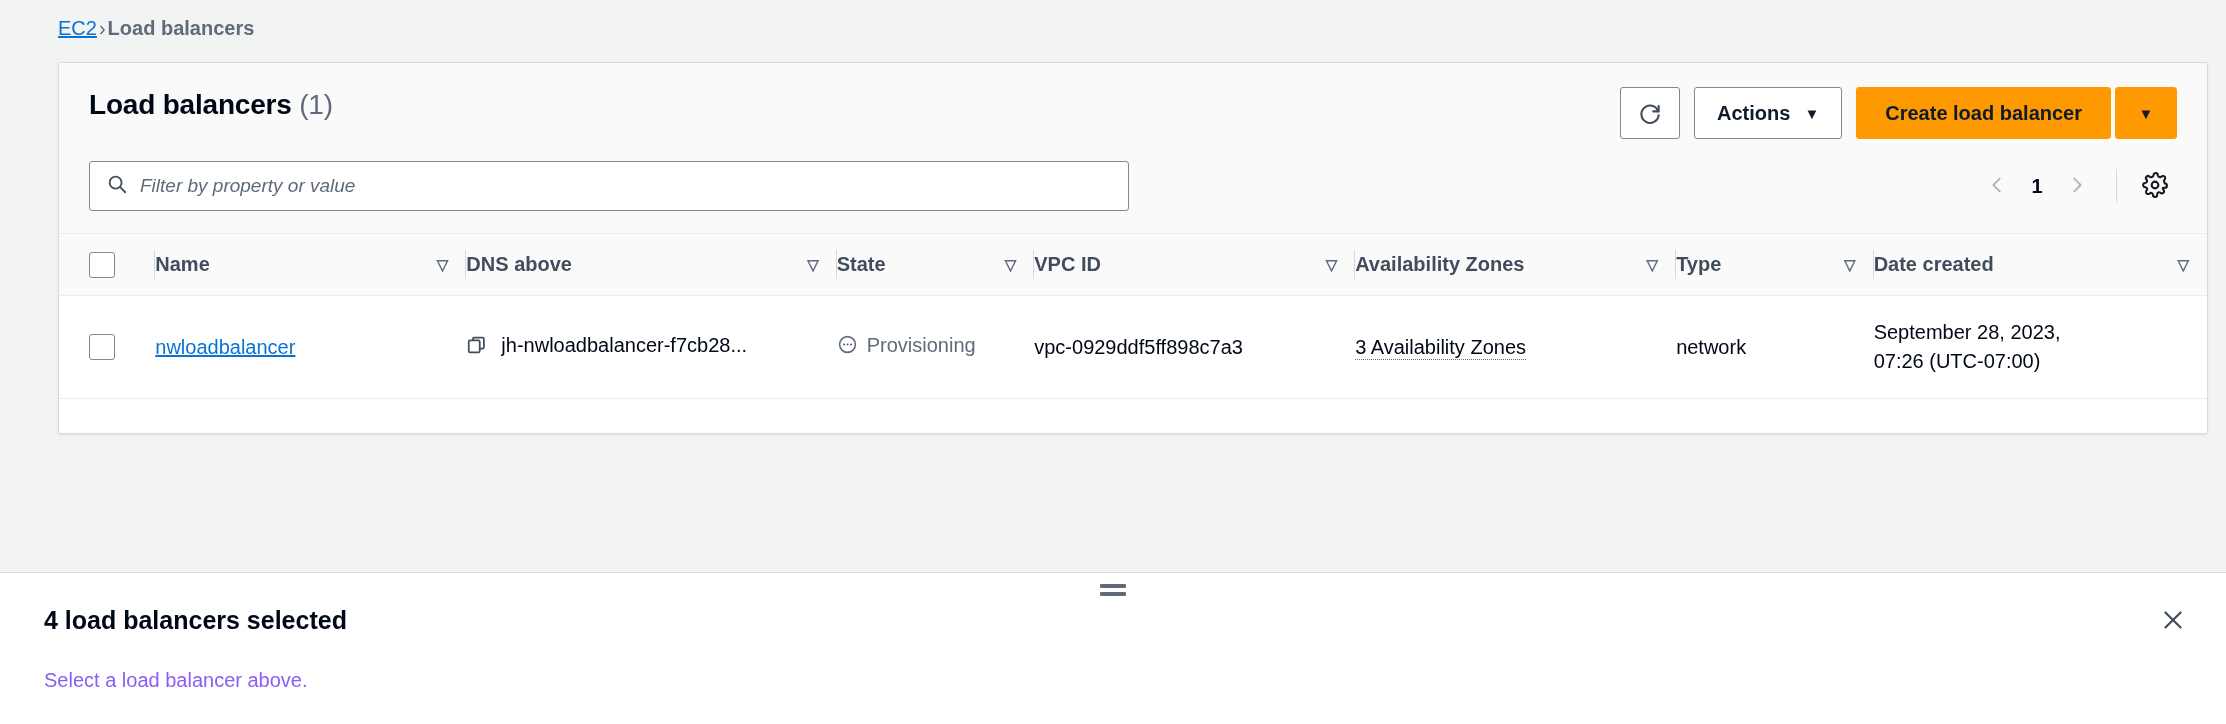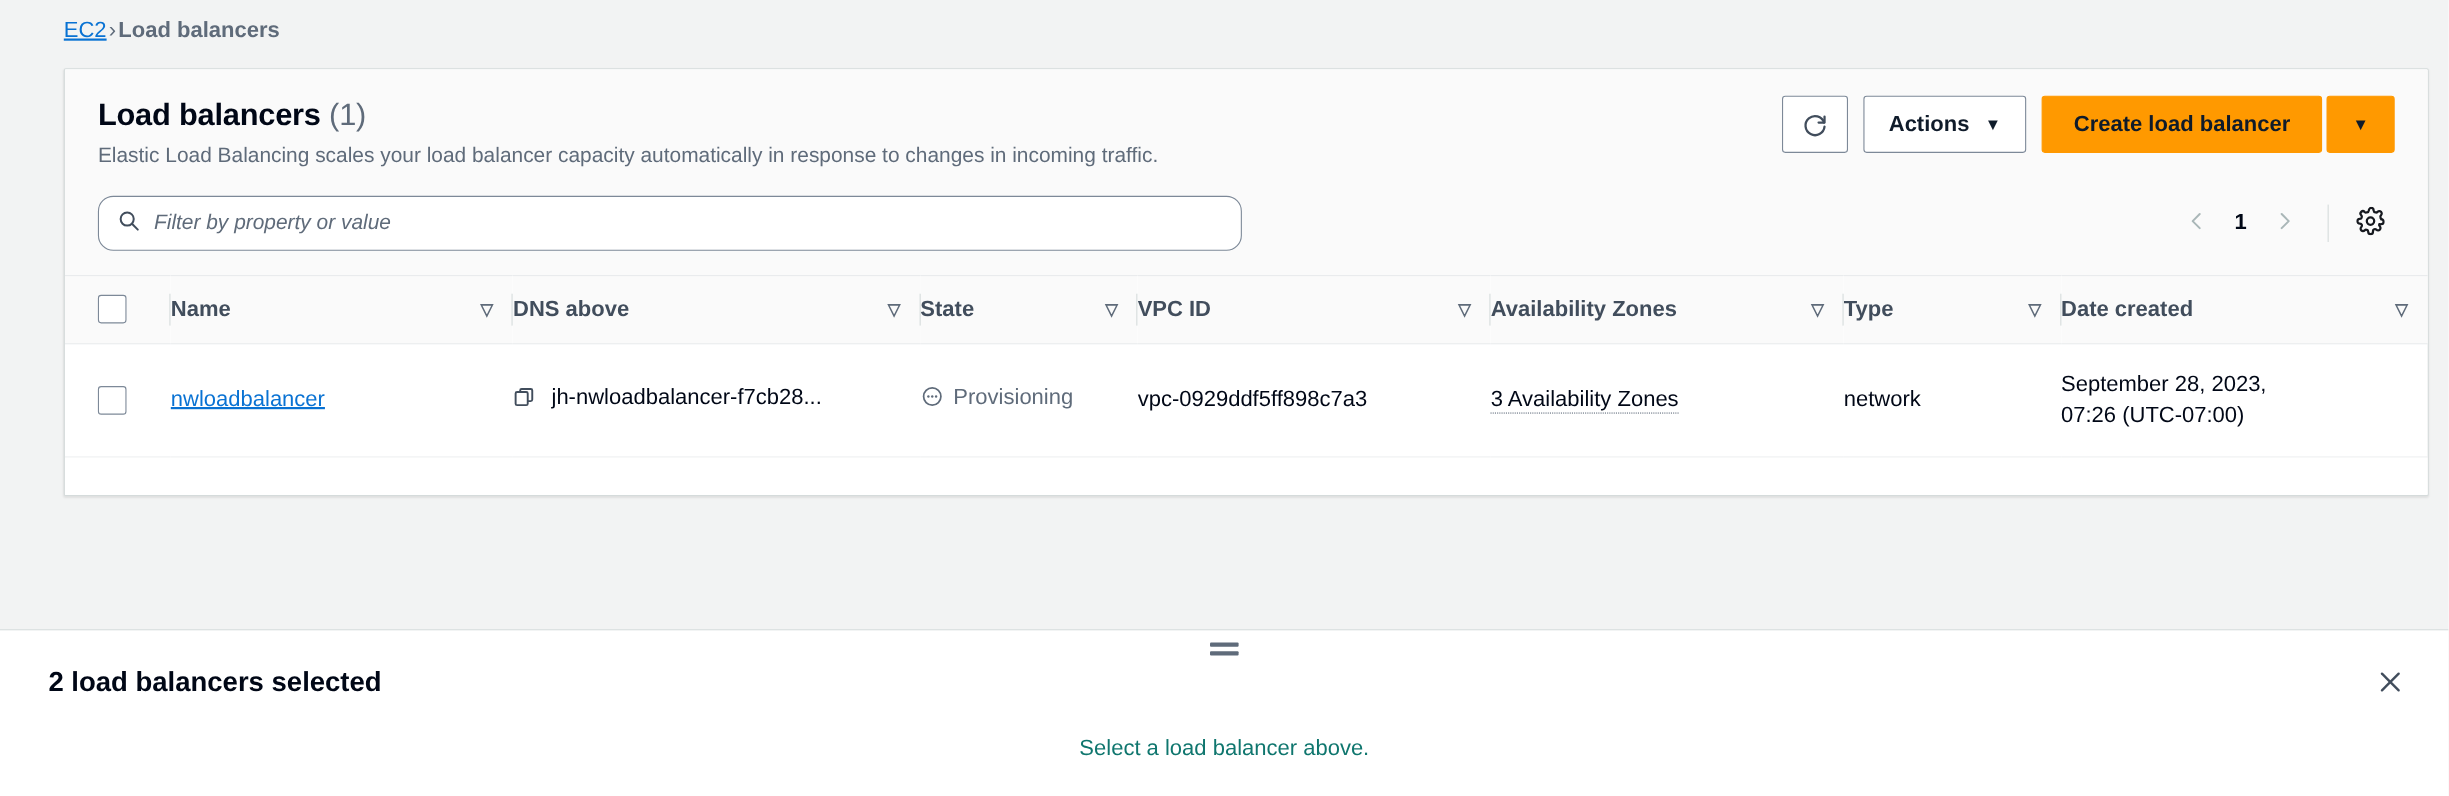--- a/index.html
+++ b/index.html
@@ -144,21 +144,21 @@
   }
   .filter-input-wrap {
     position: relative;
     width: 1040px;
     height: 50px;
   }
   .filter-input {
     width: 100%;
     height: 100%;
     border: 1px solid #7d8998;
-    border-radius: 14px;
+    border-radius: 3px;
     background: #fff;
     padding: 0 16px 0 50px;
     font-family: "Liberation Sans", sans-serif;
     font-size: 19px;
     color: #16191f;
     outline: none;
   }
   .filter-input::placeholder {
     color: #5f6b7a;
     font-style: italic;
@@ -358,22 +358,21 @@
     cursor: pointer;
     display: flex;
     align-items: center;
     justify-content: center;
     width: 38px;
     height: 38px;
   }
   .panel-body {
     padding: 30px 44px 0 44px;
     font-size: 20px;
-    color: #0f766e;
-    text-align: center;
+    color: #8b5cf6;
   }
 </style>
 </head>
 <body>
 
 <nav class="breadcrumb">
   <span class="crumb-link">EC2</span>
   <span class="crumb-sep">›</span>
   <span class="crumb-current">Load balancers</span>
 </nav>
@@ -381,21 +380,20 @@
 <section class="card">
 
   <div class="card-header">
 
     <div class="title-row">
       <div class="title-block">
         <h1 class="card-title">
           <span>Load balancers</span>
           <span class="count">(1)</span>
         </h1>
-        <p class="card-desc">Elastic Load Balancing scales your load balancer capacity automatically in response to changes in incoming traffic.</p>
       </div>
 
       <div class="btn-group">
 
         <button class="btn btn-icon-only">
           <span>
             <svg class="refresh-icon" width="26" height="26" viewBox="0 0 24 24" fill="none" stroke="#414d5c" stroke-width="1.9" stroke-linecap="round" stroke-linejoin="round">
               <path d="M20 5.5v5h-5"></path>
               <path d="M19.6 10.5A8 8 0 1 0 20 14"></path>
             </svg>
@@ -563,21 +561,21 @@
 
   <div class="table-footer"></div>
 </section>
 
 <section class="split-panel">
   <div class="drag-handle">
     <span></span>
     <span></span>
   </div>
   <div class="panel-header">
-    <h2 class="panel-title">2 load balancers selected</h2>
+    <h2 class="panel-title">4 load balancers selected</h2>
     <span class="panel-close">
       <svg width="26" height="26" viewBox="0 0 24 24" fill="none" stroke="#414d5c" stroke-width="2" stroke-linecap="round">
         <line x1="5" y1="5" x2="19" y2="19"></line>
         <line x1="19" y1="5" x2="5" y2="19"></line>
       </svg>
     </span>
   </div>
   <div class="panel-body">Select a load balancer above.</div>
 </section>
 

